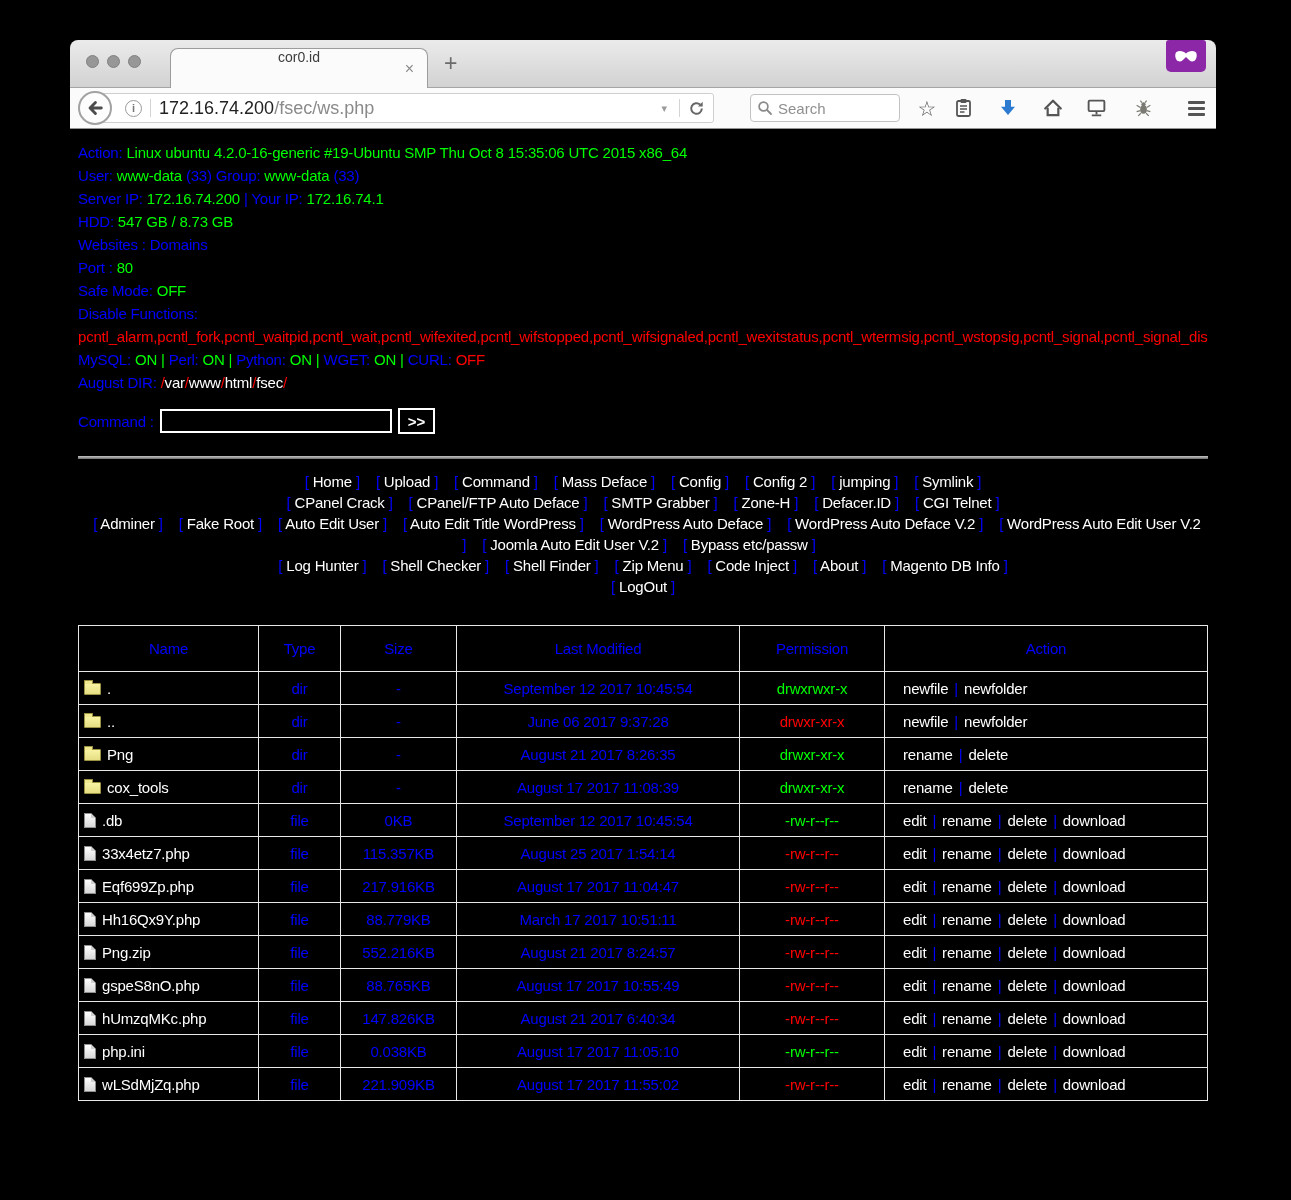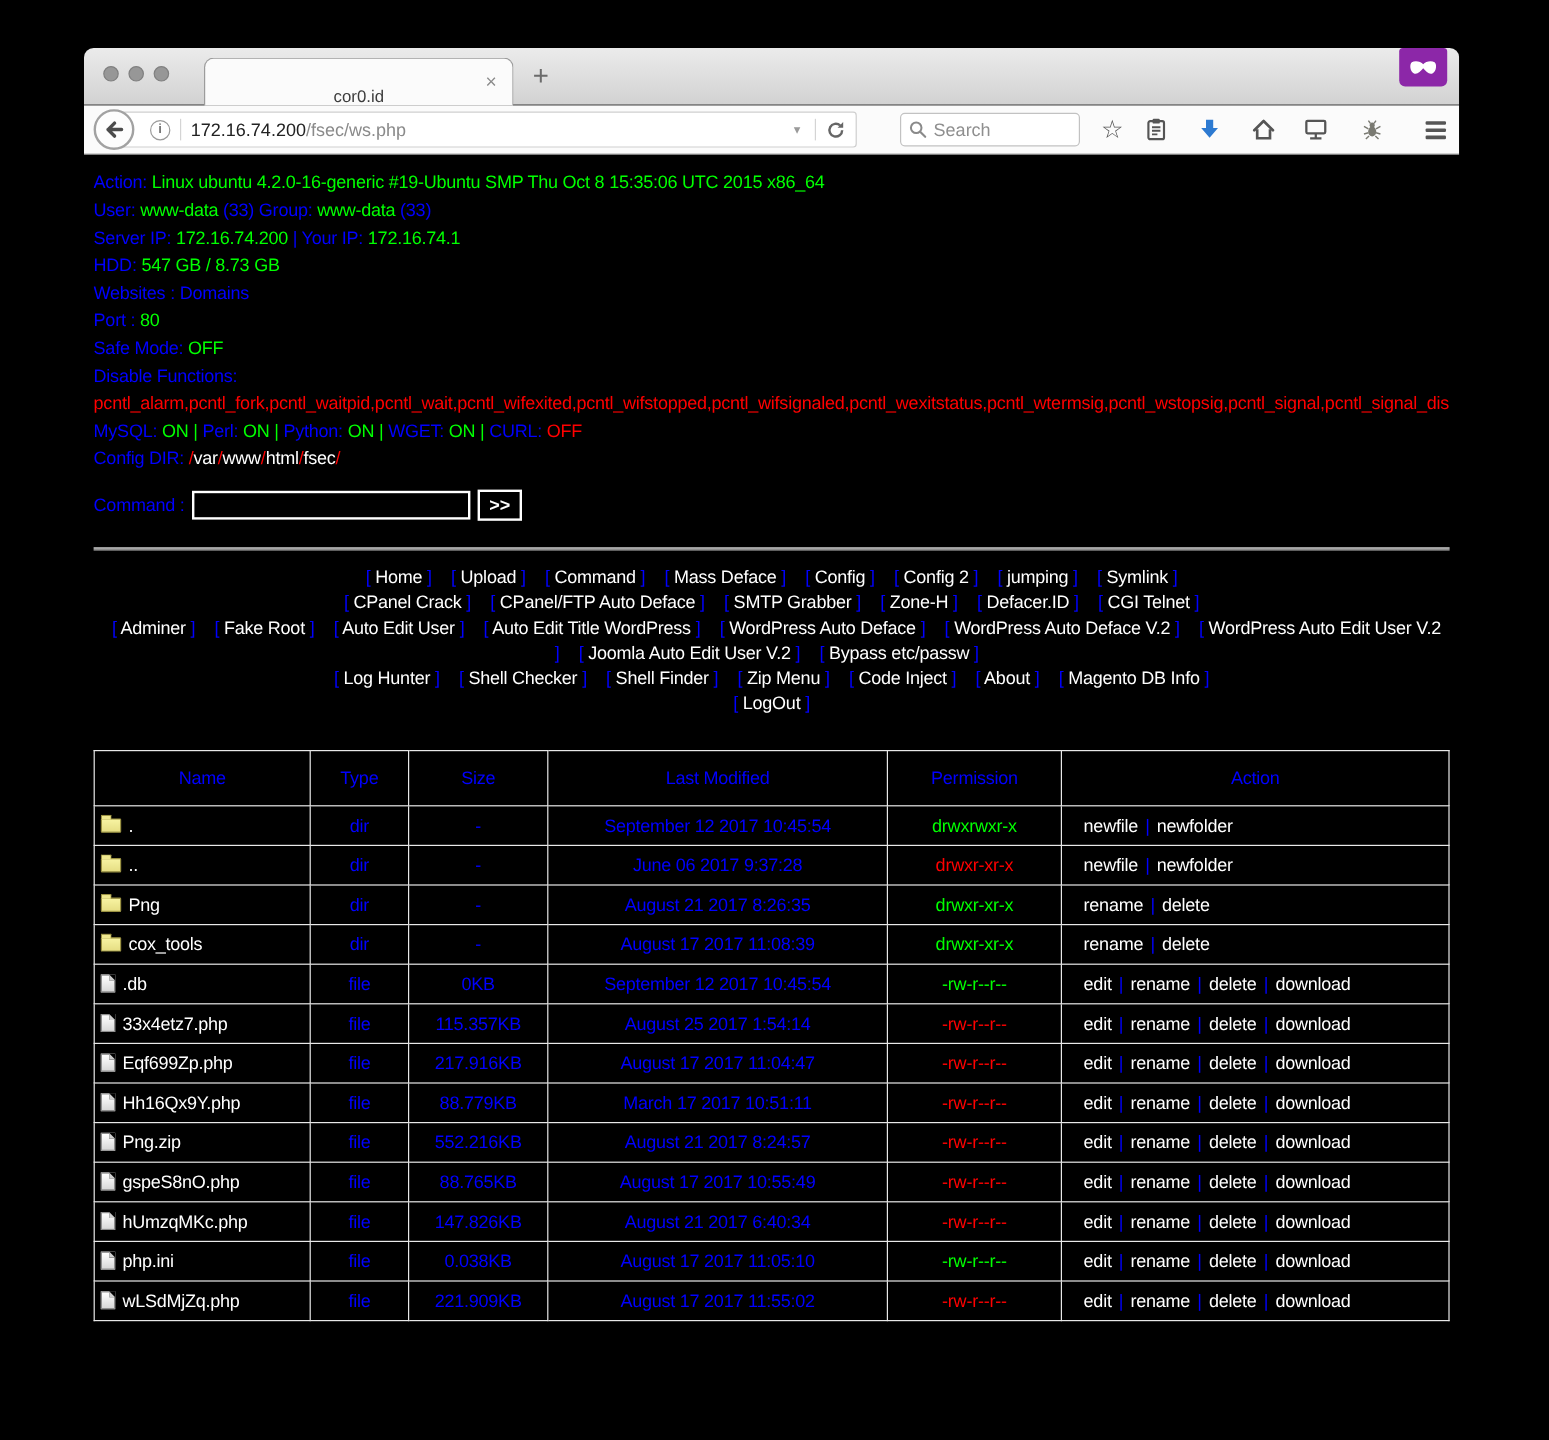--- a/index.html
+++ b/index.html
@@ -7,36 +7,36 @@
 
   .window { position:absolute; left:70px; top:40px; width:1146px; height:1065px;
             border-radius:8px 8px 0 0; overflow:hidden; background:#000; }
 
   
   .tabstrip { position:relative; height:48px; background:linear-gradient(#ebebeb,#d2d2d2); border-bottom:1px solid #a5a5a5; }
   .lights { position:absolute; left:16px; top:15px; display:flex; gap:8px; }
   .light { width:13px; height:13px; border-radius:50%; background:#979797; border:1px solid #808080; }
   .tab { position:absolute; left:100px; bottom:-1px; width:258px; height:40px; background:#fbfbfb;
          border:1px solid #9c9c9c; border-bottom:none; border-radius:8px 8px 0 0;
-         display:flex; align-items:flex-end; justify-content:center; font-size:14px; color:#3d3d3d; }
+         display:flex; align-items:flex-start; justify-content:center; font-size:14px; color:#3d3d3d; }
   .tab-close { position:absolute; right:13px; top:50%; transform:translateY(-50%); color:#8b8b8b; font-size:16px; cursor:default; }
   .newtab { position:absolute; left:374px; top:10px; font-size:23px; color:#6b6b6b; }
   .pbadge { position:absolute; right:10px; top:0; width:40px; height:32px; background:#8c27a8;
             border-radius:3px 3px 5px 5px; display:flex; align-items:center; justify-content:center; }
 
   
   .toolbar { position:relative; height:41px; background:#fbfbfb; border-bottom:1px solid #949494; }
   .backbtn { position:absolute; left:8px; top:3px; width:34px; height:34px; border-radius:50%;
              background:#fdfdfd; border:2px solid #a2a2a2; display:flex; align-items:center; justify-content:center; z-index:2; }
   .urlbar { position:absolute; left:26px; top:5px; width:618px; height:30px; background:#fff;
             border:1px solid #cfcfcf; border-radius:3px; display:flex; align-items:center; padding:0 8px 0 28px; }
   .info-i { width:17px; height:17px; border:1px solid #9a9a9a; border-radius:50%; color:#777;
             font-size:11px; font-weight:bold; display:flex; align-items:center; justify-content:center; flex:0 0 auto; }
   .vdiv { width:1px; height:18px; background:#d4d4d4; margin:0 8px; flex:0 0 auto; }
-  .url-text { font-size:15px; color:#222; flex:1 1 auto; white-space:nowrap; overflow:hidden; }
+  .url-text { font-size:18px; color:#222; flex:1 1 auto; white-space:nowrap; overflow:hidden; }
   .url-path { color:#8a8a8a; }
   .caret { color:#9a9a9a; font-size:11px; margin:0 4px; }
   .searchbox { position:absolute; left:680px; top:6px; width:150px; height:28px; background:#fff;
                border:1px solid #c2c2c2; border-radius:4px; display:flex; align-items:center; padding:4px 6px; }
   .searchbox input { border:none; outline:none; width:100px; font-size:15px; color:#555; font-family:inherit; background:transparent; }
   .searchbox input::placeholder { color:#8f8f8f; }
   .tbicon { position:absolute; top:8px; width:24px; height:24px; display:flex; align-items:center; justify-content:center; }
   .star { font-size:21px; color:#555; line-height:1; }
   .burger { display:flex; flex-direction:column; gap:3px; }
   .burger i { width:17px; height:3px; background:#555; border-radius:1px; }
@@ -174,21 +174,21 @@
         <div class="iline"><span class="c-blue">Action: </span><span class="c-green">Linux ubuntu 4.2.0-16-generic #19-Ubuntu SMP Thu Oct 8 15:35:06 UTC 2015 x86_64</span></div>
         <div class="iline"><span class="c-blue">User: </span><span class="c-green">www-data </span><span class="c-blue">(33) Group: </span><span class="c-green">www-data </span><span class="c-blue">(33)</span></div>
         <div class="iline"><span class="c-blue">Server IP: </span><span class="c-green">172.16.74.200 </span><span class="c-blue">| Your IP: </span><span class="c-green">172.16.74.1</span></div>
         <div class="iline"><span class="c-blue">HDD: </span><span class="c-green">547 GB / 8.73 GB</span></div>
         <div class="iline"><span class="c-blue">Websites : Domains</span></div>
         <div class="iline"><span class="c-blue">Port : </span><span class="c-green">80</span></div>
         <div class="iline"><span class="c-blue">Safe Mode: </span><span class="c-green">OFF</span></div>
         <div class="iline"><span class="c-blue">Disable Functions:</span></div>
         <div class="iline"><span class="c-red">pcntl_alarm,pcntl_fork,pcntl_waitpid,pcntl_wait,pcntl_wifexited,pcntl_wifstopped,pcntl_wifsignaled,pcntl_wexitstatus,pcntl_wtermsig,pcntl_wstopsig,pcntl_signal,pcntl_signal_dispatc</span></div>
         <div class="iline"><span class="c-blue">MySQL: </span><span class="c-green">ON </span><span class="c-green">| </span><span class="c-blue">Perl: </span><span class="c-green">ON </span><span class="c-green">| </span><span class="c-blue">Python: </span><span class="c-green">ON </span><span class="c-green">| </span><span class="c-blue">WGET: </span><span class="c-green">ON </span><span class="c-green">| </span><span class="c-blue">CURL: </span><span class="c-red">OFF</span></div>
-        <div class="iline"><span class="c-blue">Config DIR: </span><span class="c-red">/</span><span class="c-white">var</span><span class="c-red">/</span><span class="c-white">www</span><span class="c-red">/</span><span class="c-white">html</span><span class="c-red">/</span><span class="c-white">fsec</span><span class="c-red">/</span></div>
+        <div class="iline"><span class="c-blue">August DIR: </span><span class="c-red">/</span><span class="c-white">var</span><span class="c-red">/</span><span class="c-white">www</span><span class="c-red">/</span><span class="c-white">html</span><span class="c-red">/</span><span class="c-white">fsec</span><span class="c-red">/</span></div>
       </div>
 
     <div class="cmdrow">
       <span class="c-blue">Command :</span>
       <input value="" style="">
       <button class="cmdbtn">&gt;&gt;</button>
     </div>
 
     <hr class="sep">
 

